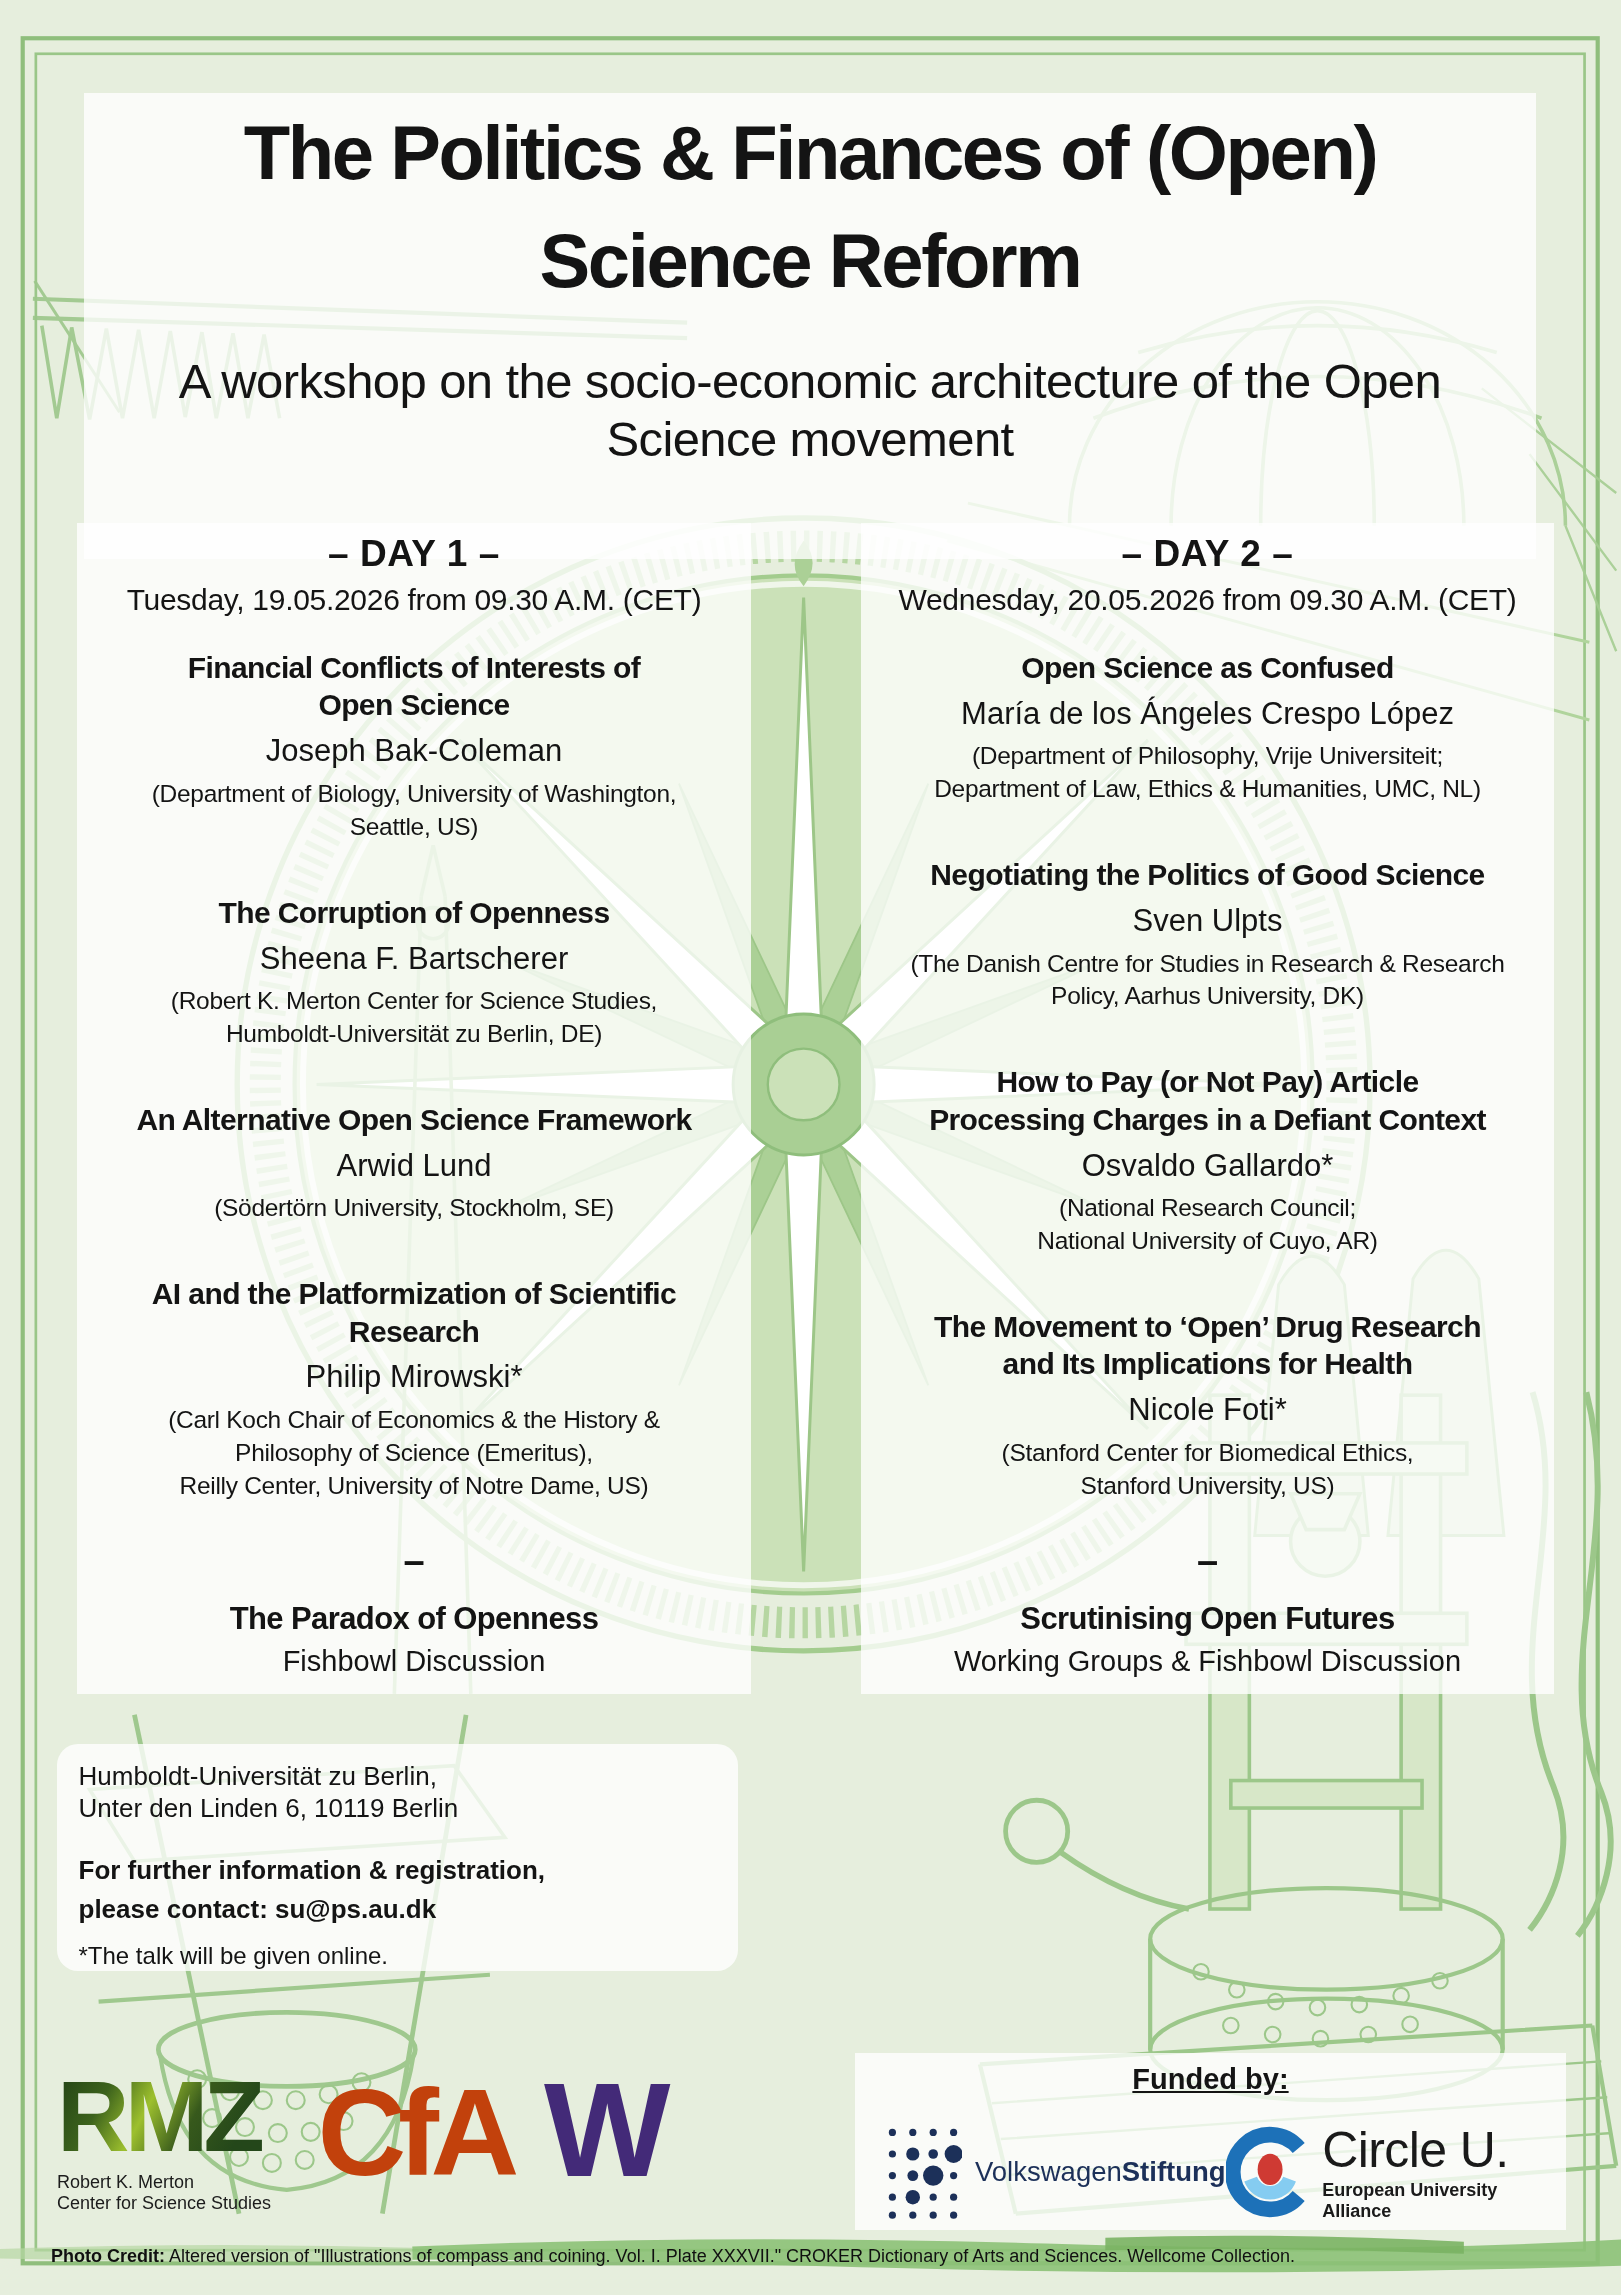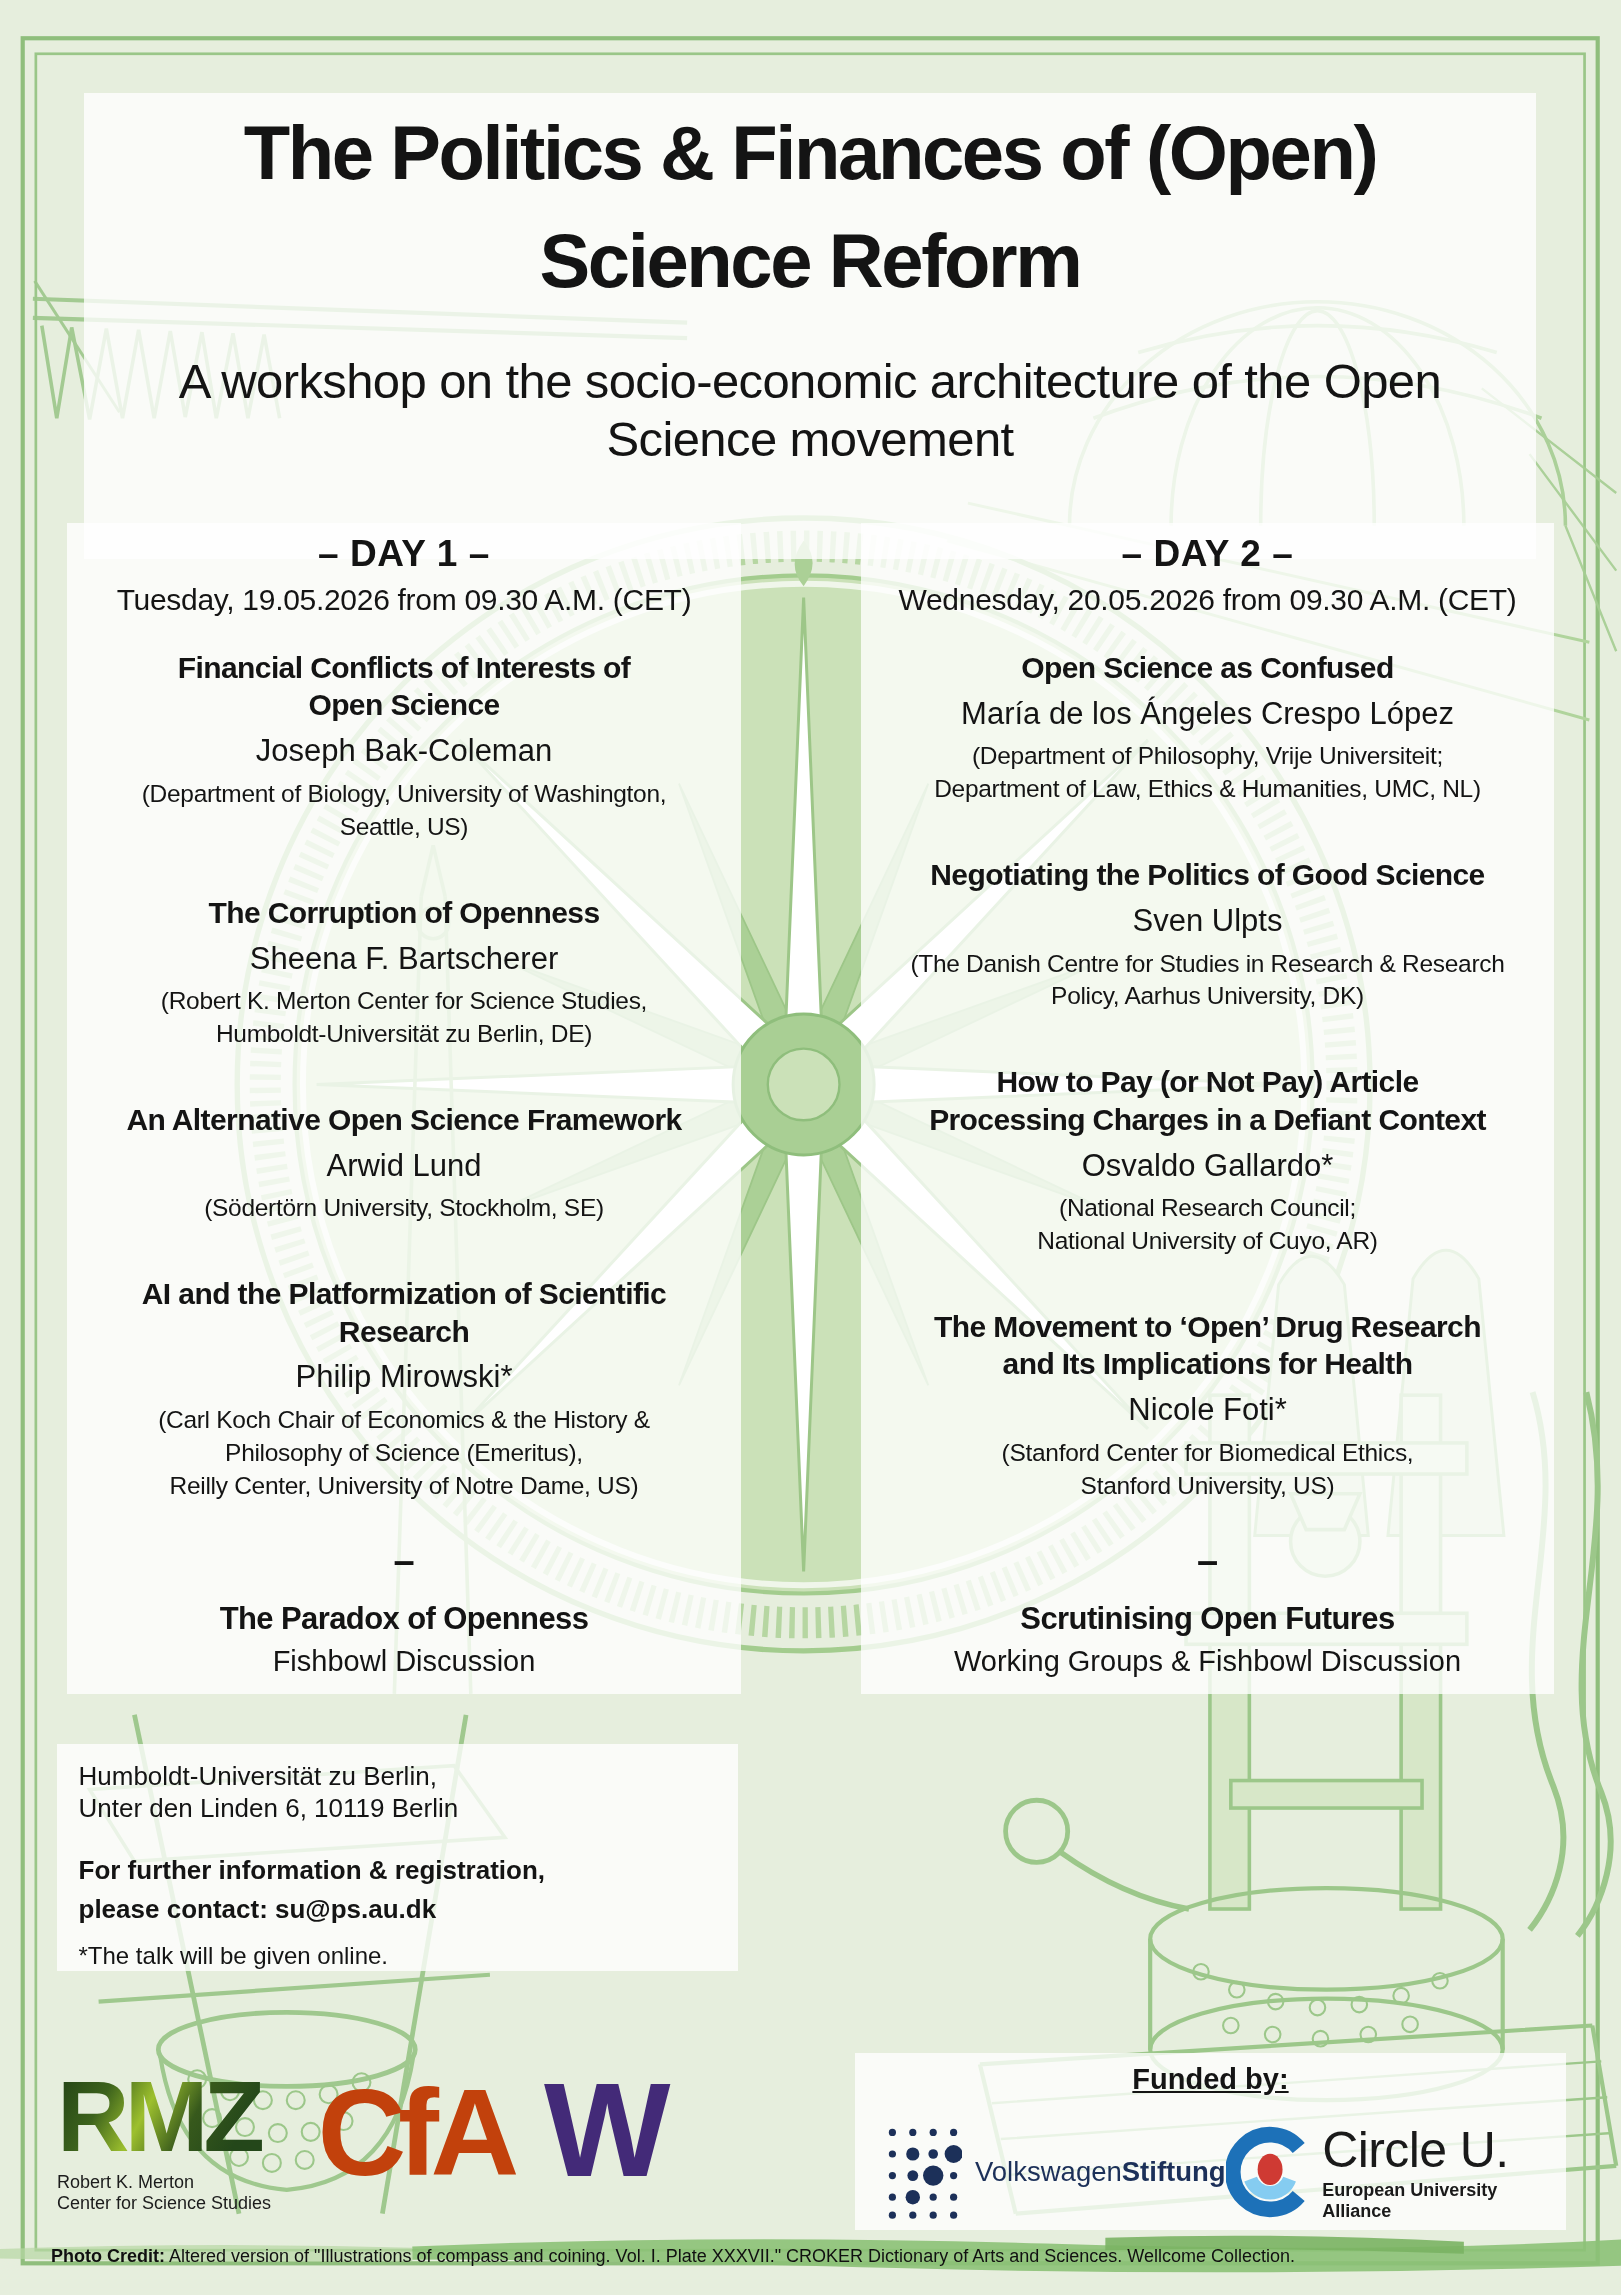--- a/index.html
+++ b/index.html
@@ -9,35 +9,35 @@
     font-family:"Liberation Sans","DejaVu Sans",sans-serif;
   }
   .bg{position:absolute;left:0;top:0;width:1621px;height:2295px;}
   .panel{position:absolute;background:rgba(255,255,255,0.78);}
   
   .title-panel{left:84px;top:93px;width:1452px;height:466px;text-align:center;}
   .poster-title{margin:6px 0 0 0;font-size:76px;line-height:1.42;font-weight:bold;letter-spacing:-2.4px;}
   .poster-subtitle{margin:38px auto 0 auto;max-width:1339px;font-size:49px;line-height:1.18;letter-spacing:-0.6px;font-weight:normal;}
   
   .col{display:flex;flex-direction:column;text-align:center;padding:9.6px 16.7px 12px 16.7px;box-sizing:border-box;}
-  .col-day1{left:67px;top:523px;width:674px;height:1171px;}
+  .col-day1{left:77px;top:523px;width:674px;height:1171px;}
   .col-day2{left:861px;top:523px;width:693px;height:1171px;}
   .day-label{font-size:37px;font-weight:bold;letter-spacing:0.6px;}
   .day-date{margin-top:8.4px;font-size:30px;letter-spacing:-0.3px;}
   .talk{margin-top:32px;}
   .talk + .talk{margin-top:50px;}
   .talk-title{font-size:30px;font-weight:bold;line-height:1.25;letter-spacing:-0.6px;white-space:pre-line;}
   .talk-speaker{margin-top:8.4px;font-size:31px;line-height:1.2;}
   .talk-affil{margin-top:8.4px;font-size:24.5px;line-height:1.34;letter-spacing:-0.3px;white-space:pre-line;}
   .closing{margin-top:auto;padding-bottom:3.6px;}
   .closing-dash{font-size:38px;font-weight:bold;line-height:1.1;}
   .closing-title{margin-top:18px;font-size:31px;font-weight:bold;letter-spacing:-0.6px;}
   .closing-sub{margin-top:8.4px;font-size:29px;}
   
-  .contact-panel{left:57px;top:1744px;width:681px;height:227px;box-sizing:border-box;padding:15.5px 21.5px;text-align:left;}
+  .contact-panel{left:57px;top:1744px;width:681px;height:227px;box-sizing:border-box;padding:15.5px 21.5px;text-align:left;border-radius:21px;}
   .venue{font-size:26px;line-height:1.25;white-space:pre-line;}
   .contact{margin-top:26px;font-size:26px;font-weight:bold;line-height:1.5;white-space:pre-line;}
   .note{margin-top:13px;font-size:24px;}
   
   .logos-left{position:absolute;left:57px;top:2061px;display:flex;align-items:flex-start;}
   .rmz{width:239px;}
   .rmz-caption{margin-top:3.6px;font-size:18px;line-height:1.2;white-space:pre-line;color:#1c1c1c;}
   .cfa-mark{margin-left:21.5px;margin-top:9.6px;font-size:123px;line-height:1;font-weight:800;letter-spacing:-8.4px;color:#c2410c;}
   .w-mark{margin-left:33px;margin-top:2.4px;font-size:134px;line-height:1;font-weight:900;color:#432a78;}
   

